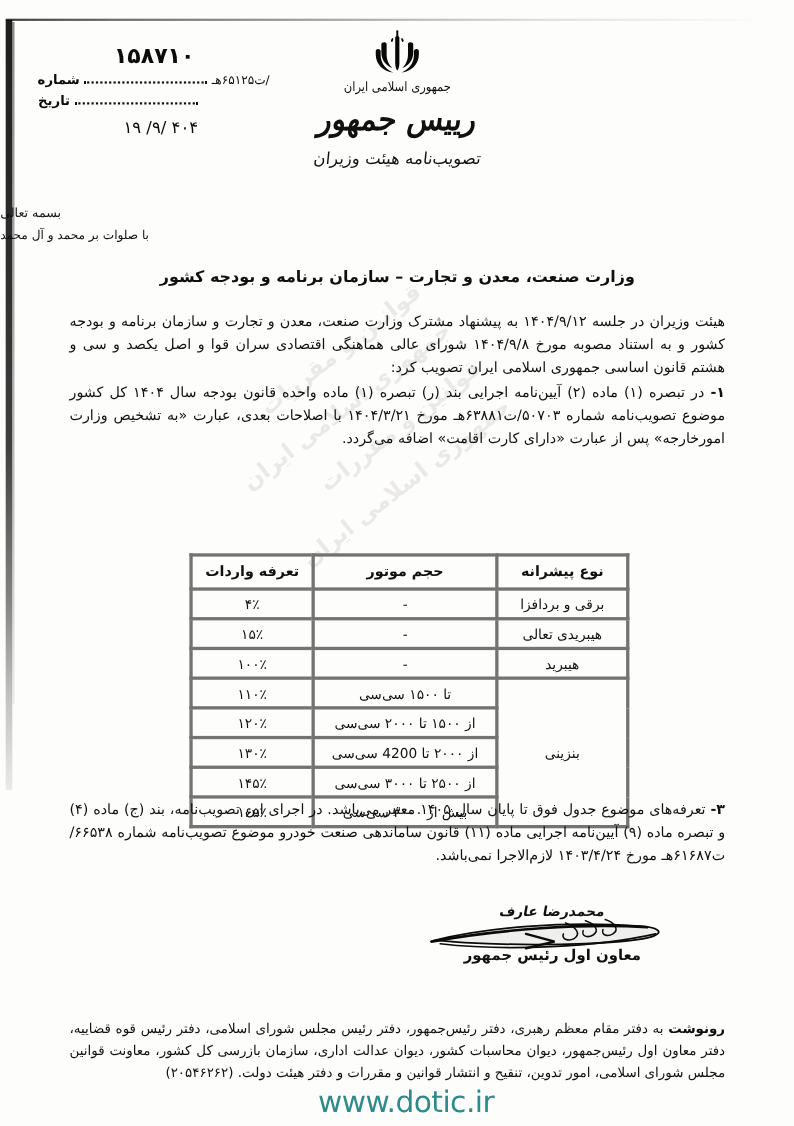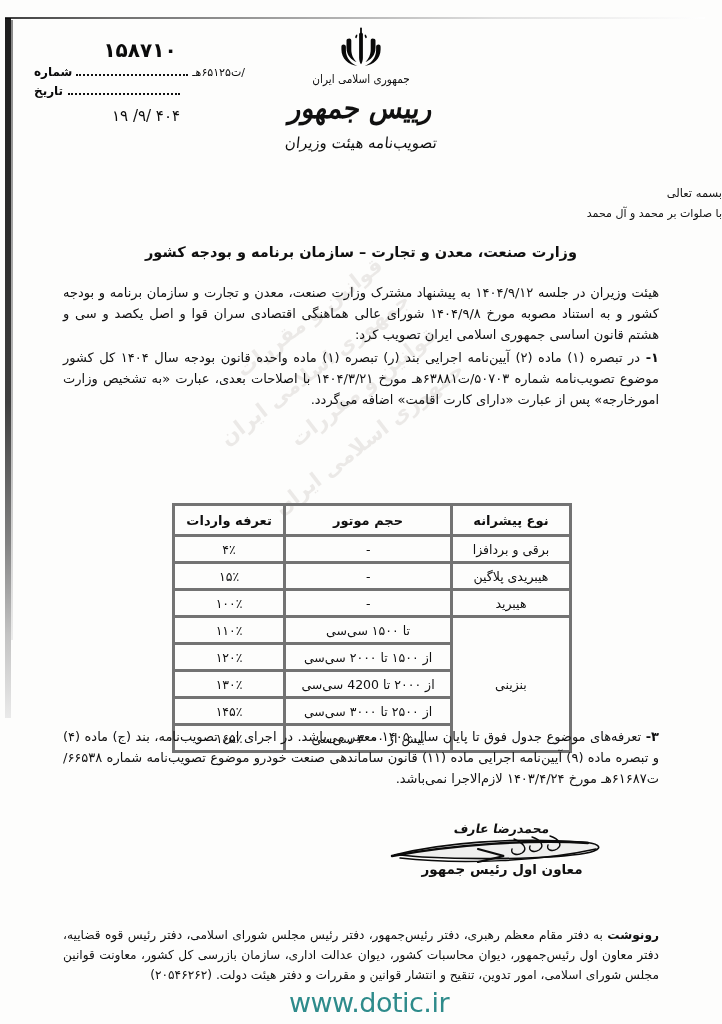--- a/index.html
+++ b/index.html
@@ -90,21 +90,21 @@
   }
   .ref-line {
     display: flex;
     flex-direction: row-reverse;
     align-items: baseline;
     justify-content: flex-start;
     gap: 4px;
     margin-bottom: 5px;
     font-size: 12px;
   }
-  .ref-label { font-weight: bold; min-width: 30px; text-align: left; }
+  .ref-label { font-weight: bold; min-width: 30px; text-align: center; }
   .ref-dots {
     flex: 0 0 112px;
     border-bottom: 2px dotted #111;
     height: 9px;
   }
   .ref-suffix { font-size: 11px; letter-spacing: 1px; }
   .ref-date {
     margin-top: 9px;
     text-align: center;
     font-size: 15px;
@@ -139,21 +139,21 @@
     margin-top: 10px;
     font-family: "DejaVu Serif", serif;
     letter-spacing: -.3px;
     transform: skewX(-6deg);
   }
 
   .besmeh {
     position: absolute;
     left: 0; right: 0;
     top: 186px;
-    text-align: right;
+    text-align: left;
     font-size: 11.5px;
     letter-spacing: .6px;
   }
   .besmeh .l2 { margin-top: 7px; font-size: 11px; }
 
   .addressee {
     position: absolute;
     left: 0; right: 0;
     top: 244px;
     text-align: center;
@@ -343,21 +343,21 @@
           <th class="col-rate">تعرفه واردات</th>
         </tr>
       </thead>
       <tbody>
         <tr>
           <td>برقی و بردافزا</td>
           <td class="dash">-</td>
           <td>۴٪</td>
         </tr>
         <tr>
-          <td>هیبریدی پلاگین</td>
+          <td>هیبریدی تعالی</td>
           <td class="dash">-</td>
           <td>۱۵٪</td>
         </tr>
         <tr>
           <td>هیبرید</td>
           <td class="dash">-</td>
           <td>۱۰۰٪</td>
         </tr>
         <tr>
           <td class="merged" rowspan="5">بنزینی</td>

